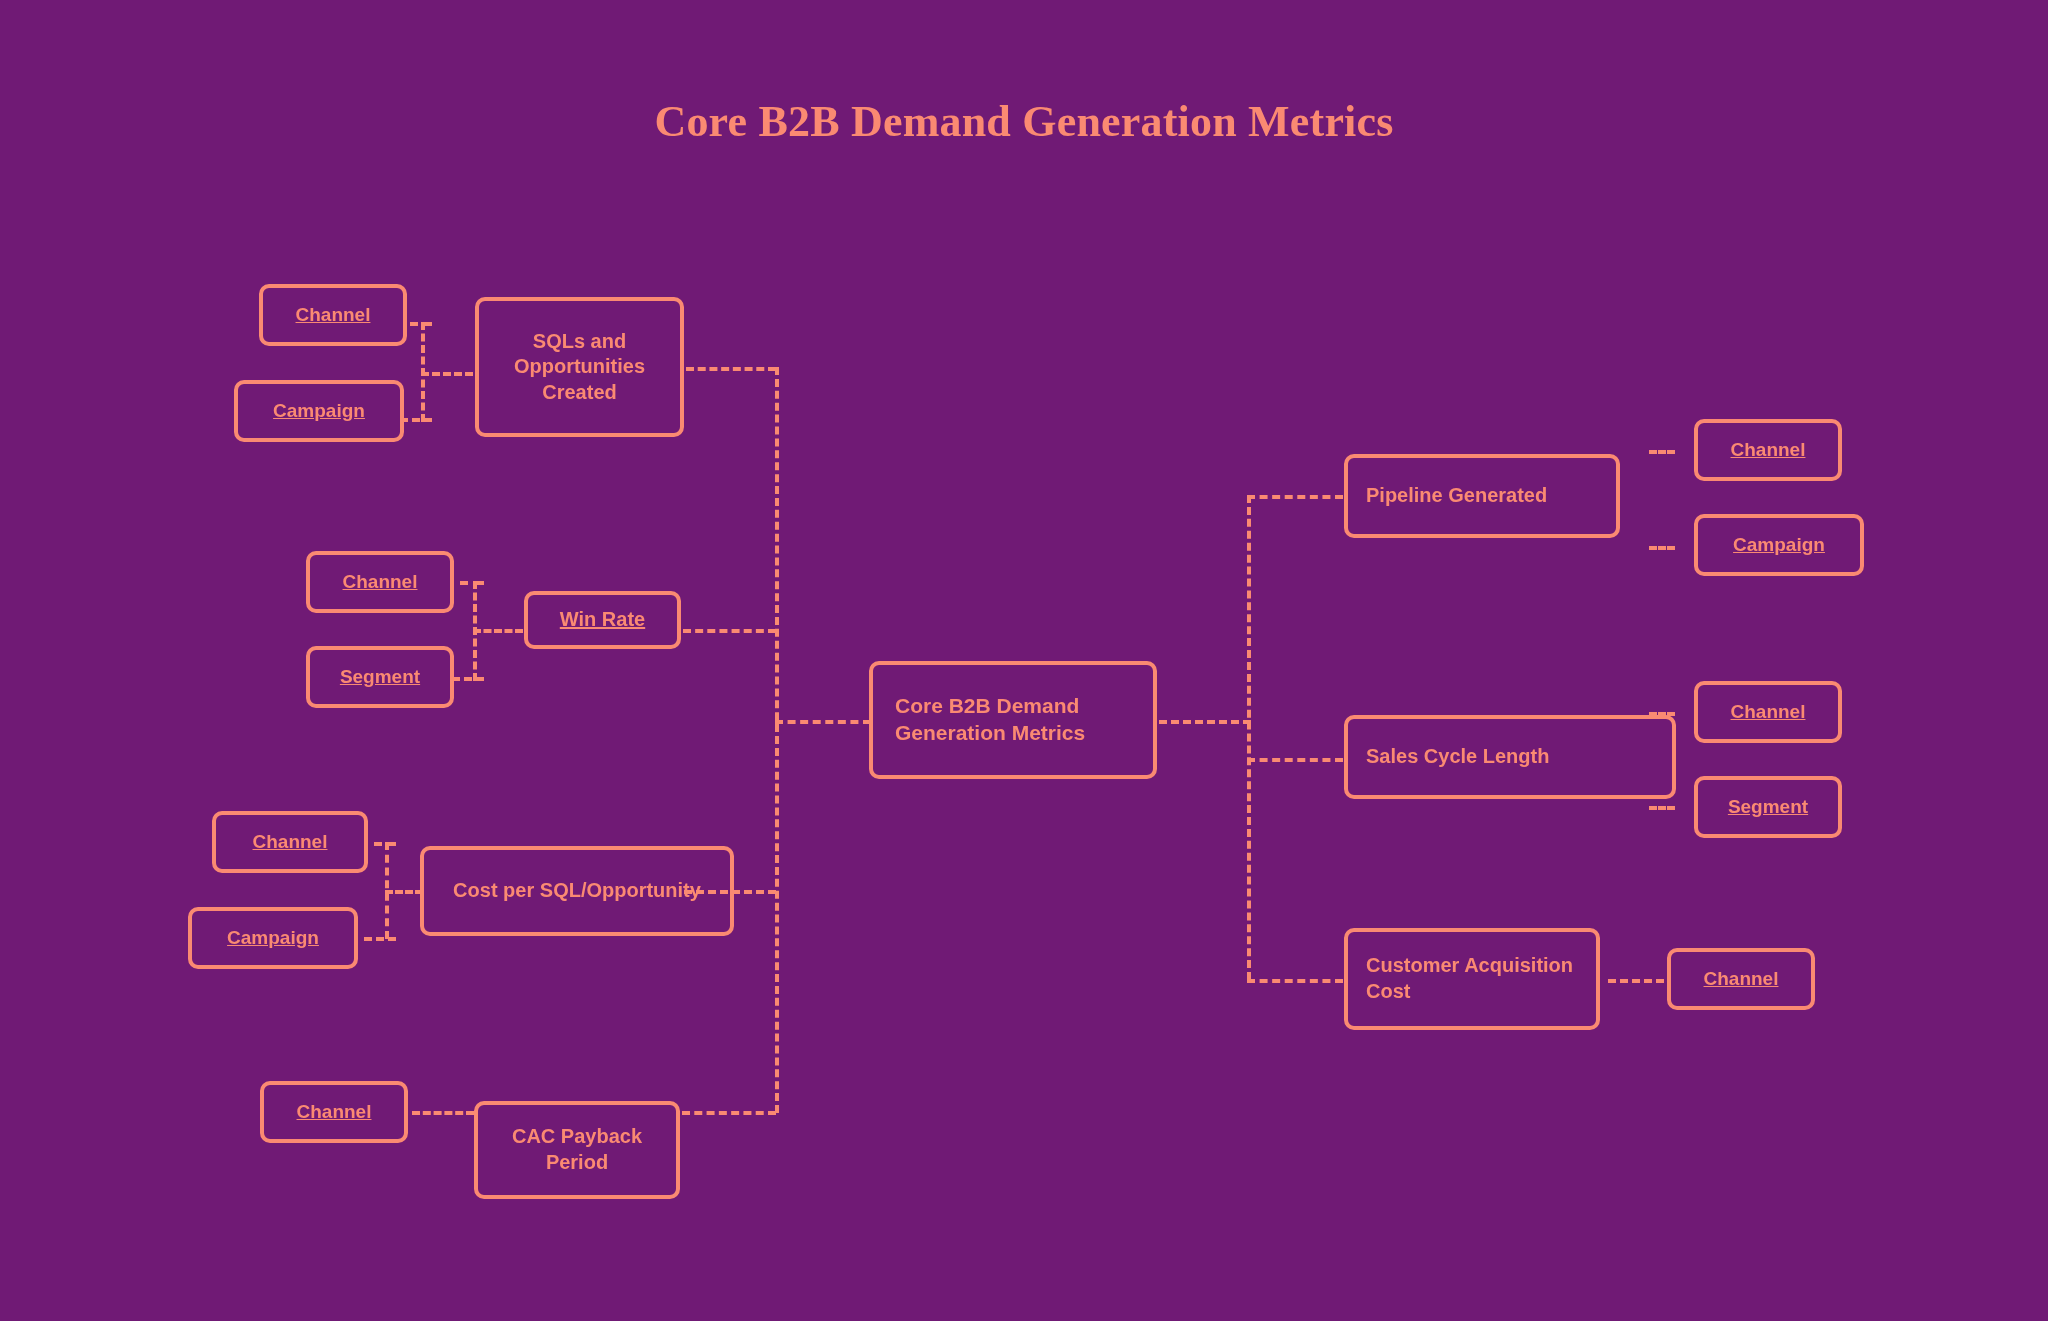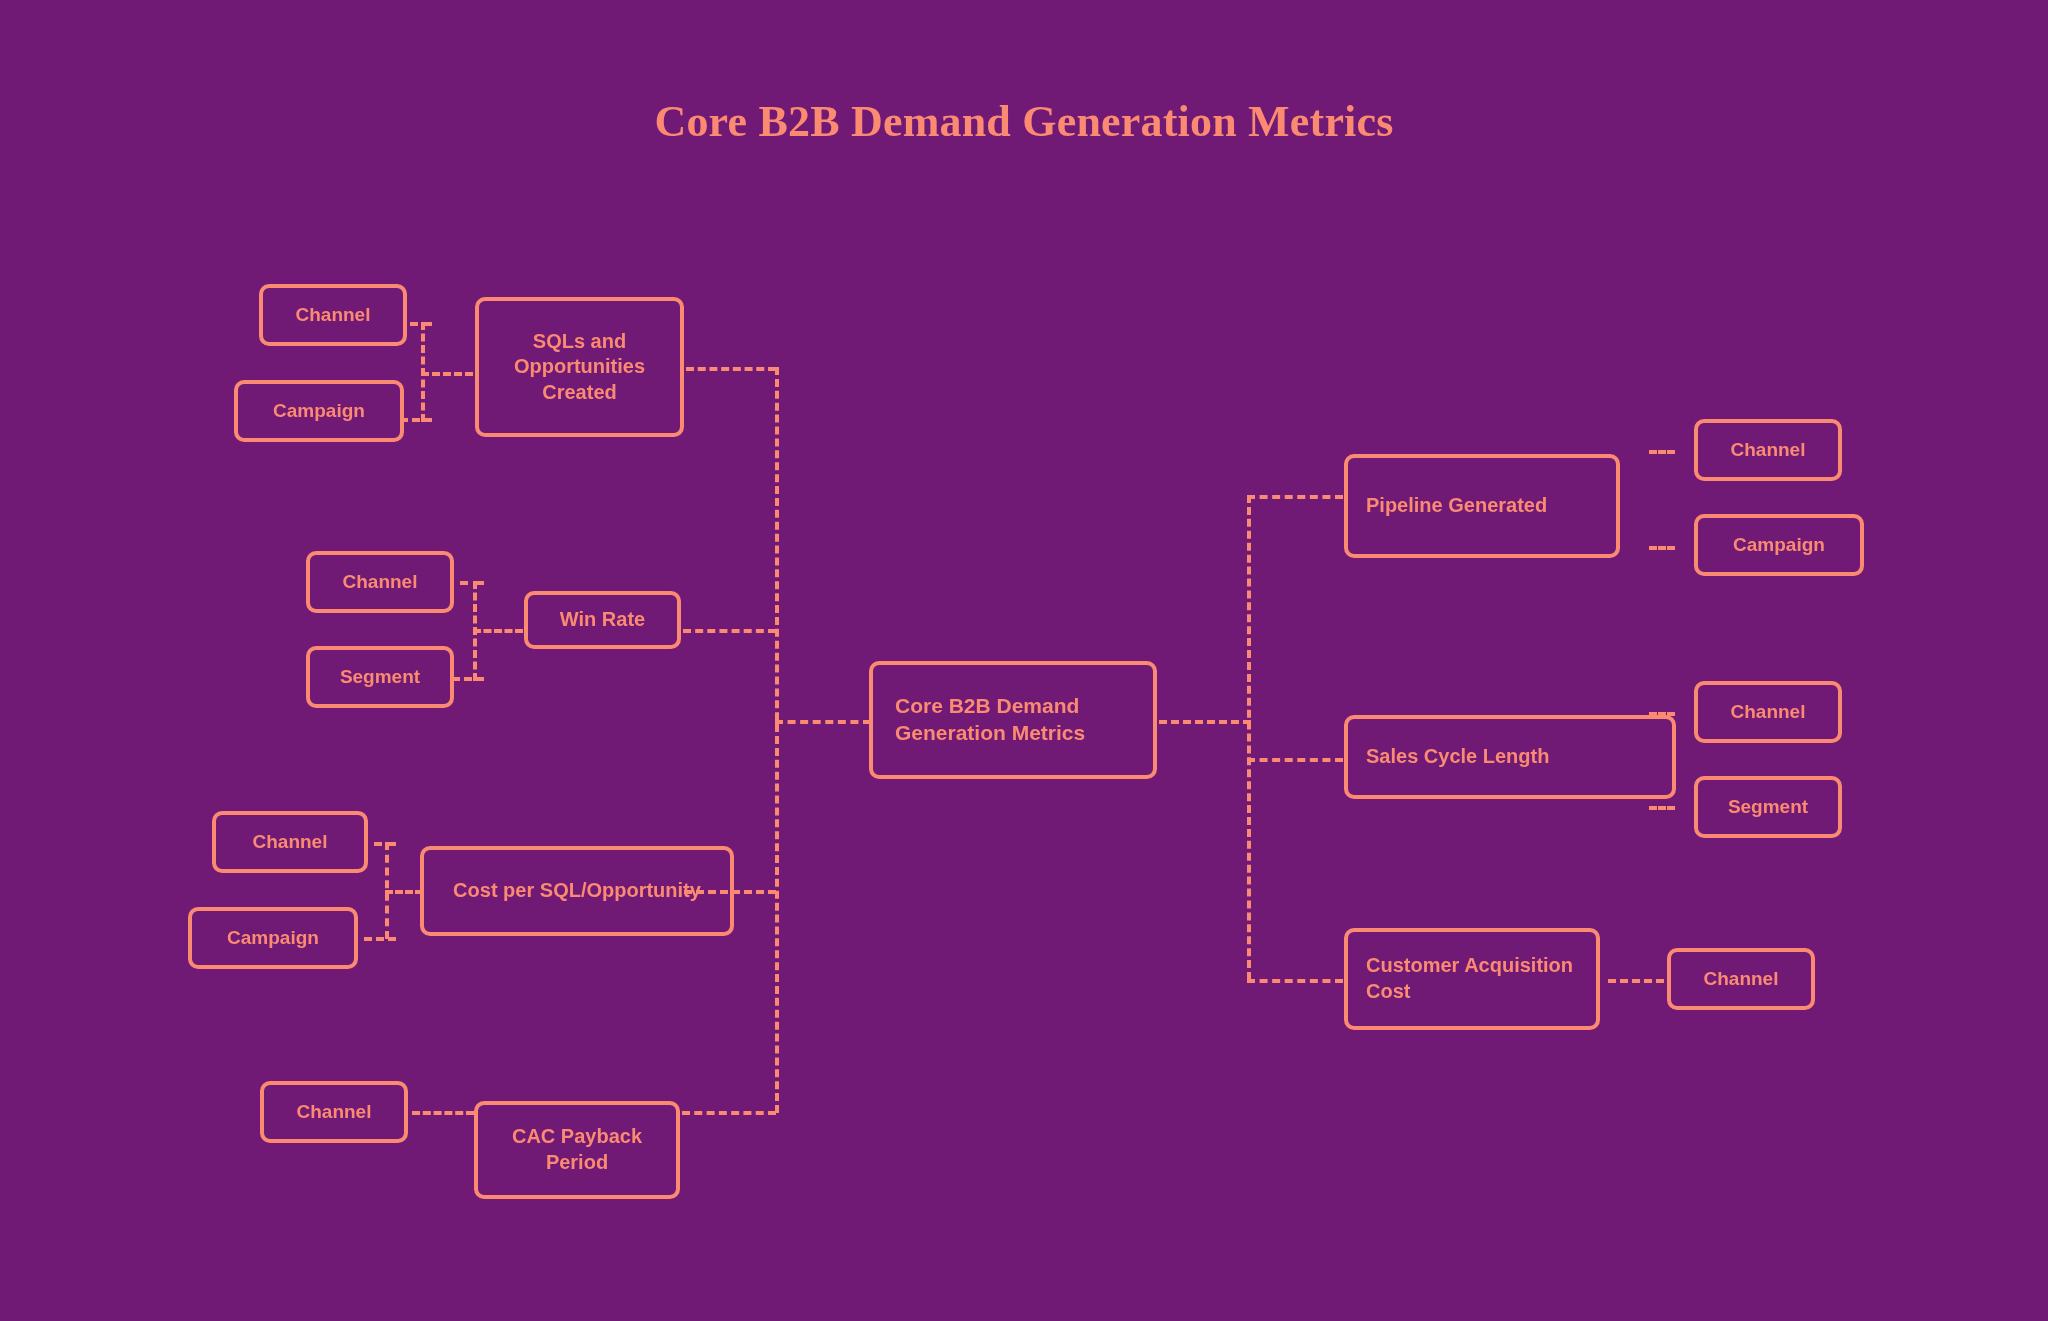--- a/index.html
+++ b/index.html
@@ -38,21 +38,21 @@
     align-items: center;
     line-height: 1.28;
     background: transparent;
   }
   .node .lbl { display: block; width: 100%; }
   .lvl1 { font-size: 20px; padding: 0 18px; }
   .lvl2 { font-size: 19px; padding: 0 18px; }
   .root { font-size: 21px; padding: 0 22px; }
   .ta-left   { justify-content: flex-start; text-align: left; }
   .ta-right  { justify-content: flex-end;   text-align: center; }
-  .ta-center { justify-content: center;     text-align: center; }
+  .ta-center { justify-content: center;     text-align: center; text-decoration: underline; }
 
   
   .ln { position: absolute; }
   .ln-h {
     border-top: 4px dashed #fa8a72;
     height: 0;
   }
   .ln-v {
     border-left: 4px dashed #fa8a72;
     width: 0;
@@ -139,21 +139,21 @@
 
   <div class="node root ta-left" style="left:869px; top:661px; width:288px; height:118px;">
     <span class="lbl">Core B2B Demand Generation Metrics</span>
   </div>
 
   <div class="ln ln-h" style="left:1159px; top:720px; width:92px;"></div>
   <div class="ln ln-v" style="left:1247px; top:495px; height:485px;"></div>
 
   <div class="ln ln-h" style="left:1247px; top:495px; width:96px;"></div>
 
-  <div class="node lvl1 ta-left" style="left:1344px; top:454px; width:276px; height:104px;">
+  <div class="node lvl1 ta-left" style="left:1344px; top:454px; width:276px; height:84px;">
     <span class="lbl">Pipeline Generated</span>
   </div>
 
   <div class="ln ln-h" style="left:1649px; top:450px; width:26px;"></div>
   <div class="ln ln-h" style="left:1649px; top:546px; width:26px;"></div>
 
   <div class="node lvl2 ta-center" style="left:1694px; top:419px; width:148px; height:62px;">
     <span class="lbl">Channel</span>
   </div>
 

